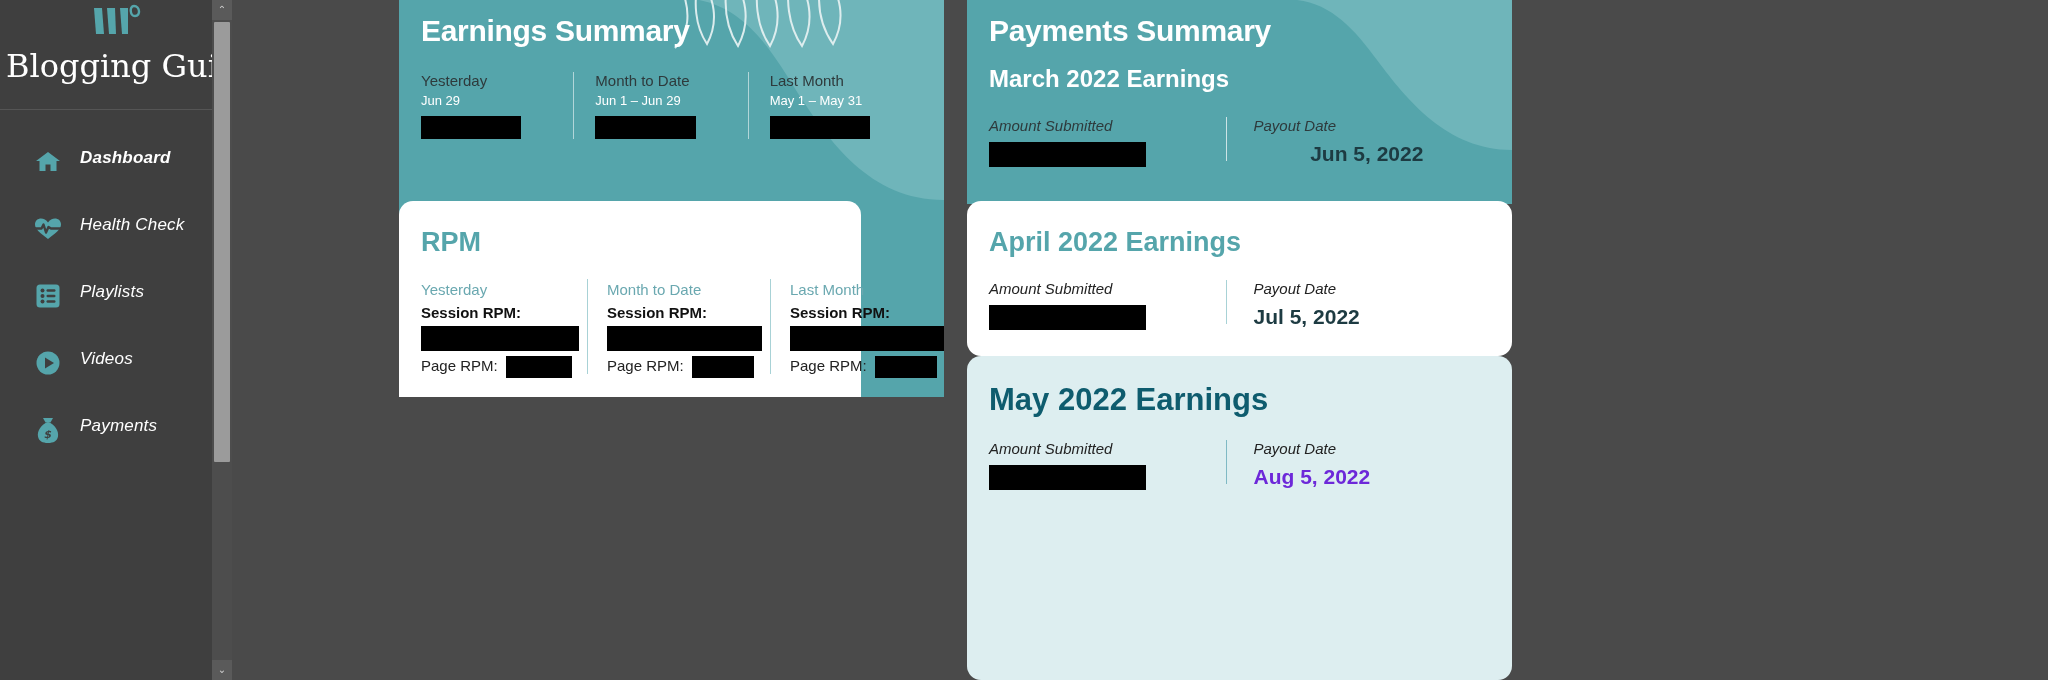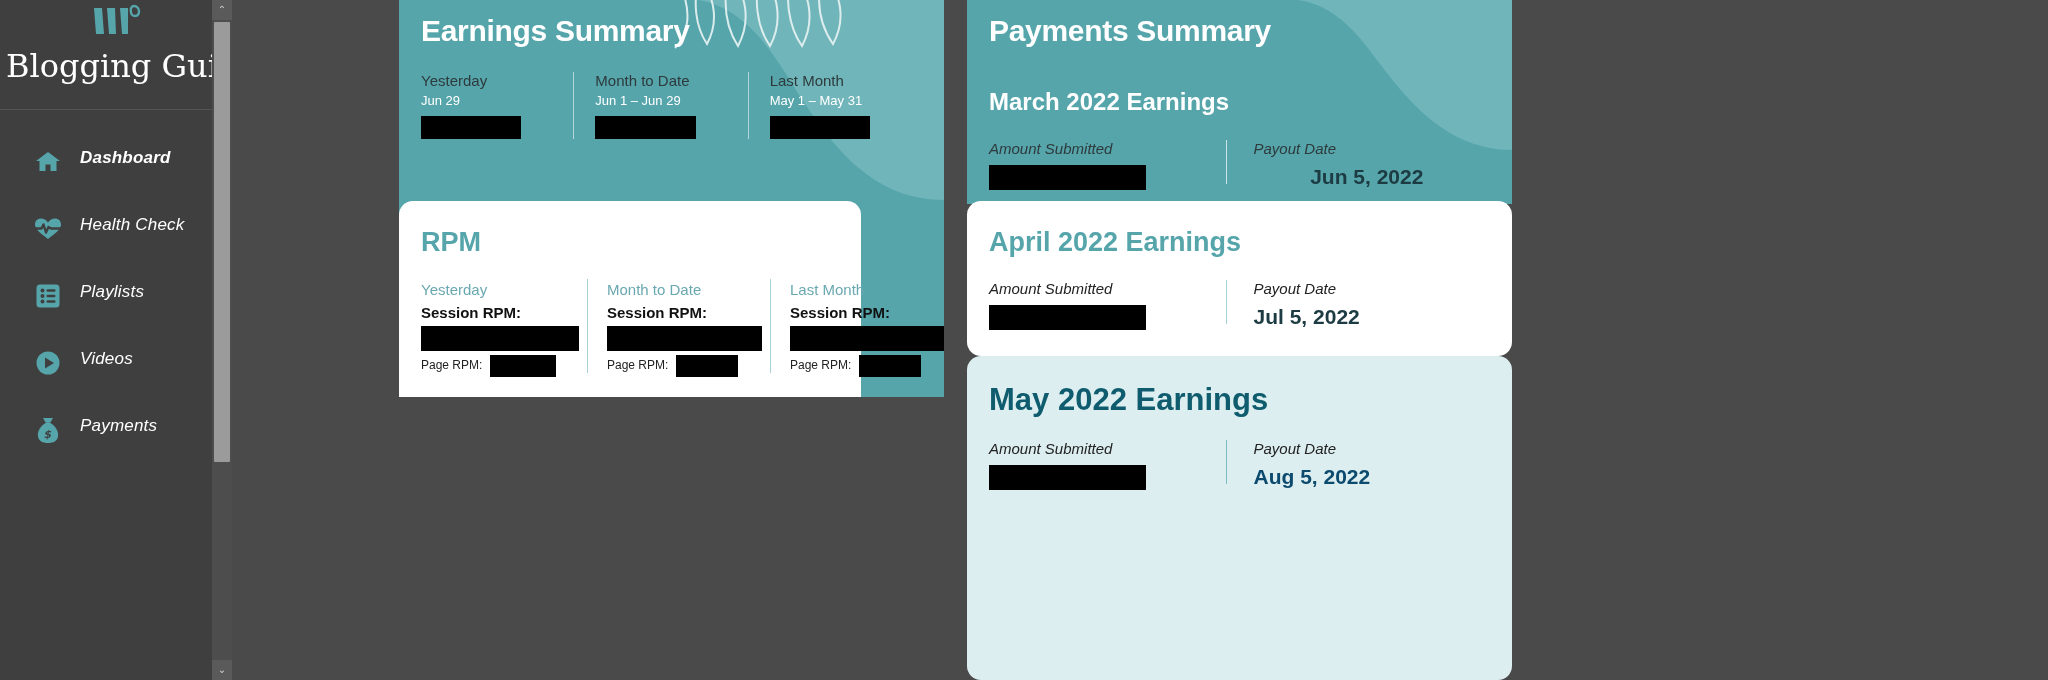--- a/index.html
+++ b/index.html
@@ -134,21 +134,21 @@
     color: #55a5ab; font-size: 27px; font-weight: bold;
   }
   .rpm-col { flex: 1 1 0; position: relative; padding-right: 8px; }
   .rpm-col + .rpm-col { padding-left: 20px; }
   .rpm-col + .rpm-col::before {
     content: ""; position: absolute; left: 0; top: 0; bottom: 4px;
     width: 1px; background: #a8d2d6;
   }
   .rpm-period { color: #6aa8b0; font-size: 15px; line-height: 1.5; }
   .rpm-metric { color: #111; font-size: 15px; font-weight: bold; line-height: 1.5; }
-  .rpm-page { color: #222; font-size: 12px; line-height: 1.5; white-space: nowrap; }
+  .rpm-page { color: #222; font-size: 15px; line-height: 1.5; white-space: nowrap; }
 
   
   .card-traffic {
     background: #ddeef0;
     border-radius: 14px;
     position: relative; z-index: 3;
   }
   .card-title-traffic { color: #0e5c6e; font-size: 31px; font-weight: bold; }
 
   
@@ -332,21 +332,21 @@
 
   <section class="panel-payments">
 
     <div class="teal-head" style="height:204px;padding:14px 22px 0 22px;">
       <svg class="deco" width="545" height="204" viewBox="0 0 545 204">
         <path d="M545 0 L545 150 C480 150 440 100 410 60 C388 30 365 4 330 0 Z" fill="#6fb5ba"></path>
       </svg>
 
       <div class="panel-title">Payments Summary</div>
 
-      <div class="section-title-white" style="margin-top:40px;">March 2022 Earnings</div>
+      <div class="section-title-white" style="margin-top:17px;">March 2022 Earnings</div>
 
       <div class="pay-row" style="margin-top:22px;">
         <div class="pay-col">
           <div class="pay-label" style="color:#2e3a3c;">Amount Submitted</div>
           <div class="redact" style="width:157px;height:25px;margin-top:4px;"></div>
         </div>
         <div class="pay-col div-white">
           <div class="pay-label" style="color:#2e3a3c;">Payout Date</div>
           <div class="pay-value" style="color:#1d3b42;text-align:center;">Jun 5, 2022</div>
         </div>
@@ -369,20 +369,20 @@
 
     <div class="card-traffic" style="position:absolute;left:0;top:356px;width:545px;height:324px;padding:26px 22px 0 22px;">
       <div class="card-title-traffic">May 2022 Earnings</div>
       <div class="pay-row" style="margin-top:20px;">
         <div class="pay-col">
           <div class="pay-label" style="color:#222;">Amount Submitted</div>
           <div class="redact" style="width:157px;height:25px;margin-top:4px;"></div>
         </div>
         <div class="pay-col div-blue">
           <div class="pay-label" style="color:#222;">Payout Date</div>
-          <div class="pay-value" style="color:#0c4a6e;">Aug 5, 2022</div>
+          <div class="pay-value" style="color:#6d28d9;">Aug 5, 2022</div>
         </div>
       </div>
     </div>
 
   </section>
 
 </div>
 
 </body></html>

